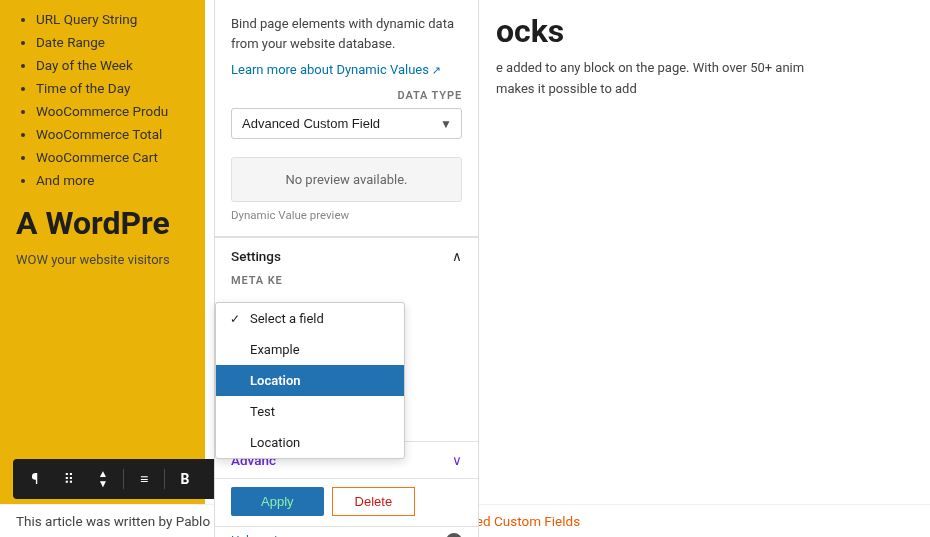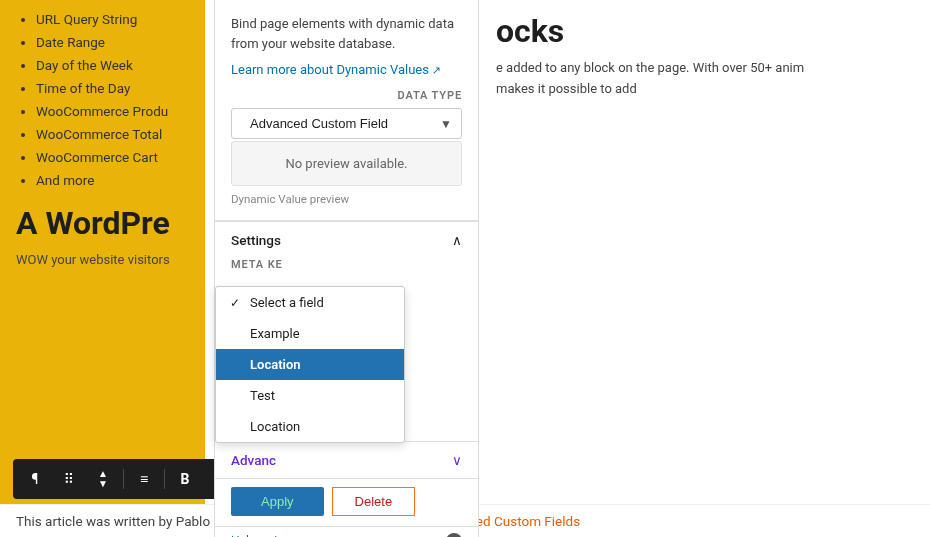--- a/index.html
+++ b/index.html
@@ -95,42 +95,42 @@
       text-align: right;
     }
 
     .select-wrapper {
       position: relative;
       width: 100%;
     }
 
     .field-select {
       width: 100%;
-      padding: 7px 30px 7px 18px;
+      padding: 7px 30px 7px 10px;
       border: 1px solid #ccc;
       border-radius: 3px;
       font-size: 13px;
       color: #1e1e1e;
       background: #fff;
       appearance: none;
       cursor: pointer;
     }
 
     .select-arrow {
       position: absolute;
       right: 10px;
       top: 50%;
       transform: translateY(-50%);
       pointer-events: none;
       color: #555;
       font-size: 12px;
     }
 
     .preview-box {
-      margin: 2px 0 6px;
+      margin: 18px 0 6px;
       background: #f5f5f5;
       border: 1px solid #e0e0e0;
       border-radius: 3px;
       padding: 14px 16px;
       text-align: center;
       font-size: 13px;
       color: #666;
     }
 
     .dynamic-value-label {
@@ -159,21 +159,21 @@
       padding: 0 16px 12px;
       position: relative;
     }
 
     .meta-key-label {
       font-size: 11px;
       font-weight: 600;
       color: #757575;
       letter-spacing: 0.08em;
       text-transform: uppercase;
-      margin-bottom: 18px;
+      margin-bottom: 2px;
     }
 
     
     .dropdown-menu {
       position: absolute;
       top: 28px;
       left: 0;
       width: 190px;
       background: #fff;
       border: 1px solid #ccc;

